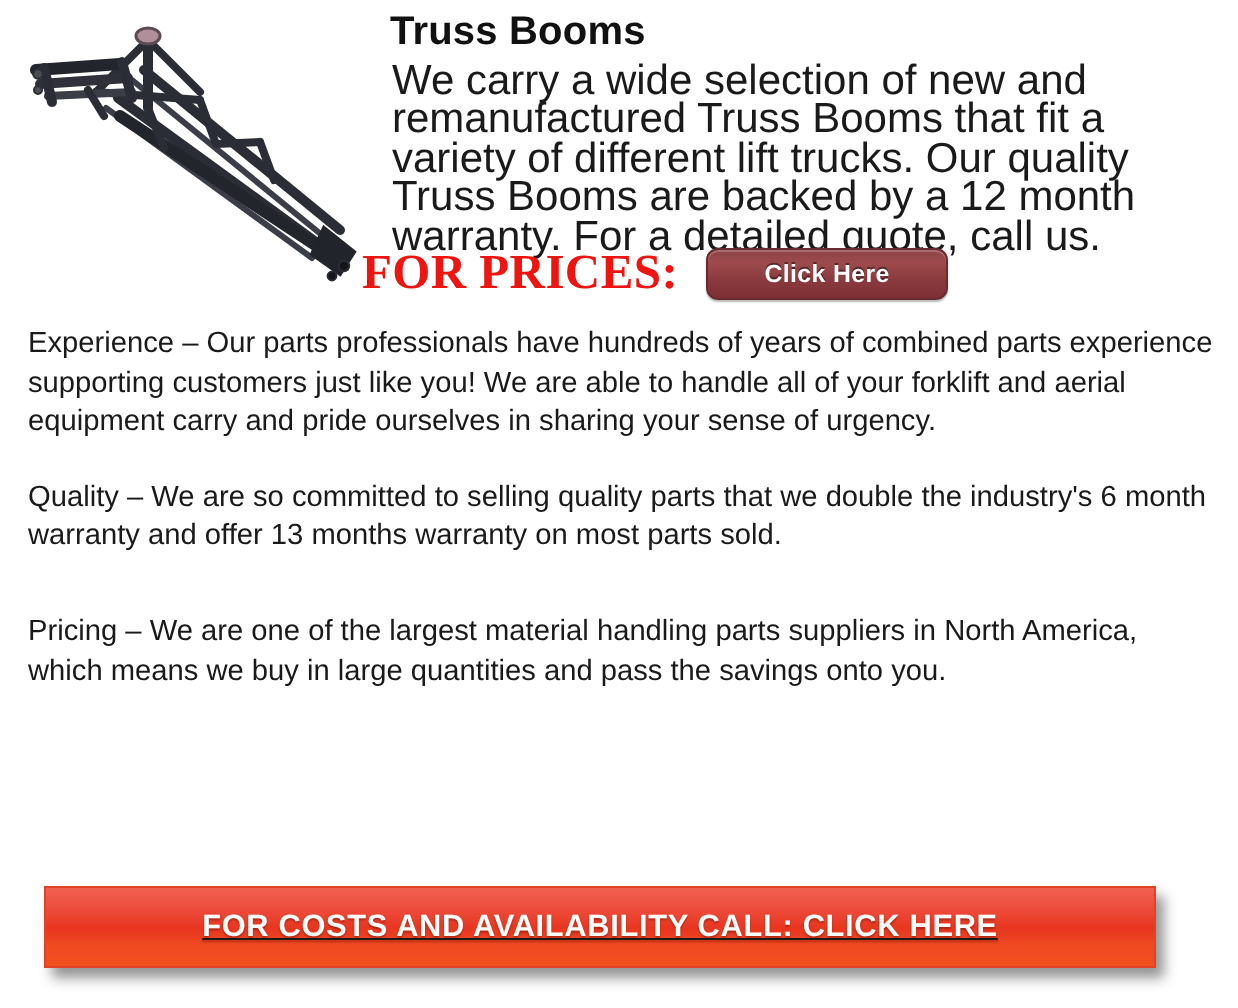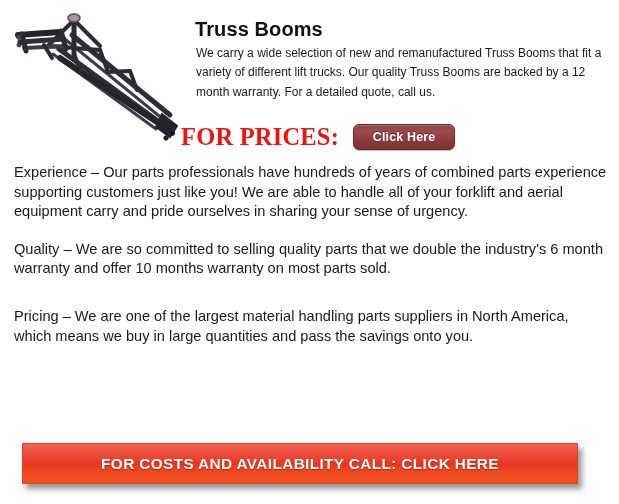--- a/index.html
+++ b/index.html
@@ -29,35 +29,35 @@
     left: 4px;
     top: 2px;
     width: 186px;
     height: 150px;
   }
   #product-image svg { display: block; }
 
   #intro-block {
     position: absolute;
     left: 192px;
-    top: 17px;
+    top: 4px;
     width: 424px;
   }
 
   #product-title {
     font-size: 20px;
     font-weight: bold;
     line-height: 24px;
     letter-spacing: 0.1px;
     margin: 0 0 3px 3px;
     color: #111111;
   }
 
   #intro-paragraph {
-    font-size: 12px;
+    font-size: 21px;
     line-height: 19.4px;
     margin: 0 0 0 4px;
     color: #1a1a1a;
   }
 
   #prices-row {
     position: absolute;
     left: 181px;
     top: 120px;
     display: flex;
@@ -70,21 +70,21 @@
     font-weight: bold;
     font-size: 24.5px;
     letter-spacing: 0.2px;
     color: #ee1510;
     white-space: nowrap;
     line-height: 1;
   }
 
   #click-here-button {
     margin-left: 14px;
-    width: 102px;
+    width: 121px;
     height: 26px;
     border-radius: 6px;
     background: linear-gradient(180deg, #8e4347 0%, #9d4a4c 28%, #8a3a3e 62%, #7d3034 100%);
     border: 1px solid #6a2b2f;
     box-shadow: inset 0 1px 0 rgba(255,255,255,0.22), 0 1px 1px rgba(0,0,0,0.28);
     display: flex;
     align-items: center;
     justify-content: center;
     cursor: pointer;
   }
@@ -115,20 +115,21 @@
     font-weight: normal;
   }
 
   
   #cta-wrap {
     position: absolute;
     left: 22px;
     top: 443px;
     width: 556px;
     height: 41px;
+    text-decoration: underline;
   }
   #cta-banner {
     position: relative;
     width: 556px;
     height: 41px;
     background: linear-gradient(180deg, #ef4a36 0%, #ec4130 24%, #e8361f 52%, #f04a22 74%, #f2501f 100%);
     border: 1px solid #e24327;
     box-shadow: 4px 5px 6px rgba(0,0,0,0.42);
     display: flex;
     align-items: center;
@@ -210,21 +211,21 @@
     <span id="prices-label">FOR PRICES:</span>
     <div id="click-here-button">
       <span>Click Here</span>
     </div>
   </div>
 
 </div>
 
 <div id="features">
     <p class="feature-item"><span class="feature-term">Experience</span><span> – </span><span>Our parts professionals have hundreds of years of combined parts experience supporting customers just like you!  We are able to handle all of your forklift and aerial equipment carry and pride ourselves in sharing your sense of urgency.</span></p>
-    <p class="feature-item"><span class="feature-term">Quality</span><span> – </span><span>We are so committed to selling quality parts that we double the industry's 6 month warranty and offer 10 months warranty on most parts sold.</span></p>
+    <p class="feature-item"><span class="feature-term">Quality</span><span> – </span><span>We are so committed to selling quality parts that we double the industry's 6 month warranty and offer 13 months warranty on most parts sold.</span></p>
     <p class="feature-item"><span class="feature-term">Pricing</span><span> – </span><span>We are one of the largest material handling parts suppliers in North America, which means we buy in large quantities and pass the savings onto you.</span></p>
   </div>
 
 <div id="cta-wrap">
   <div id="cta-banner">
     <span id="cta-text">FOR COSTS AND AVAILABILITY CALL: CLICK HERE</span>
   </div>
 </div>
 
 </body></html>

